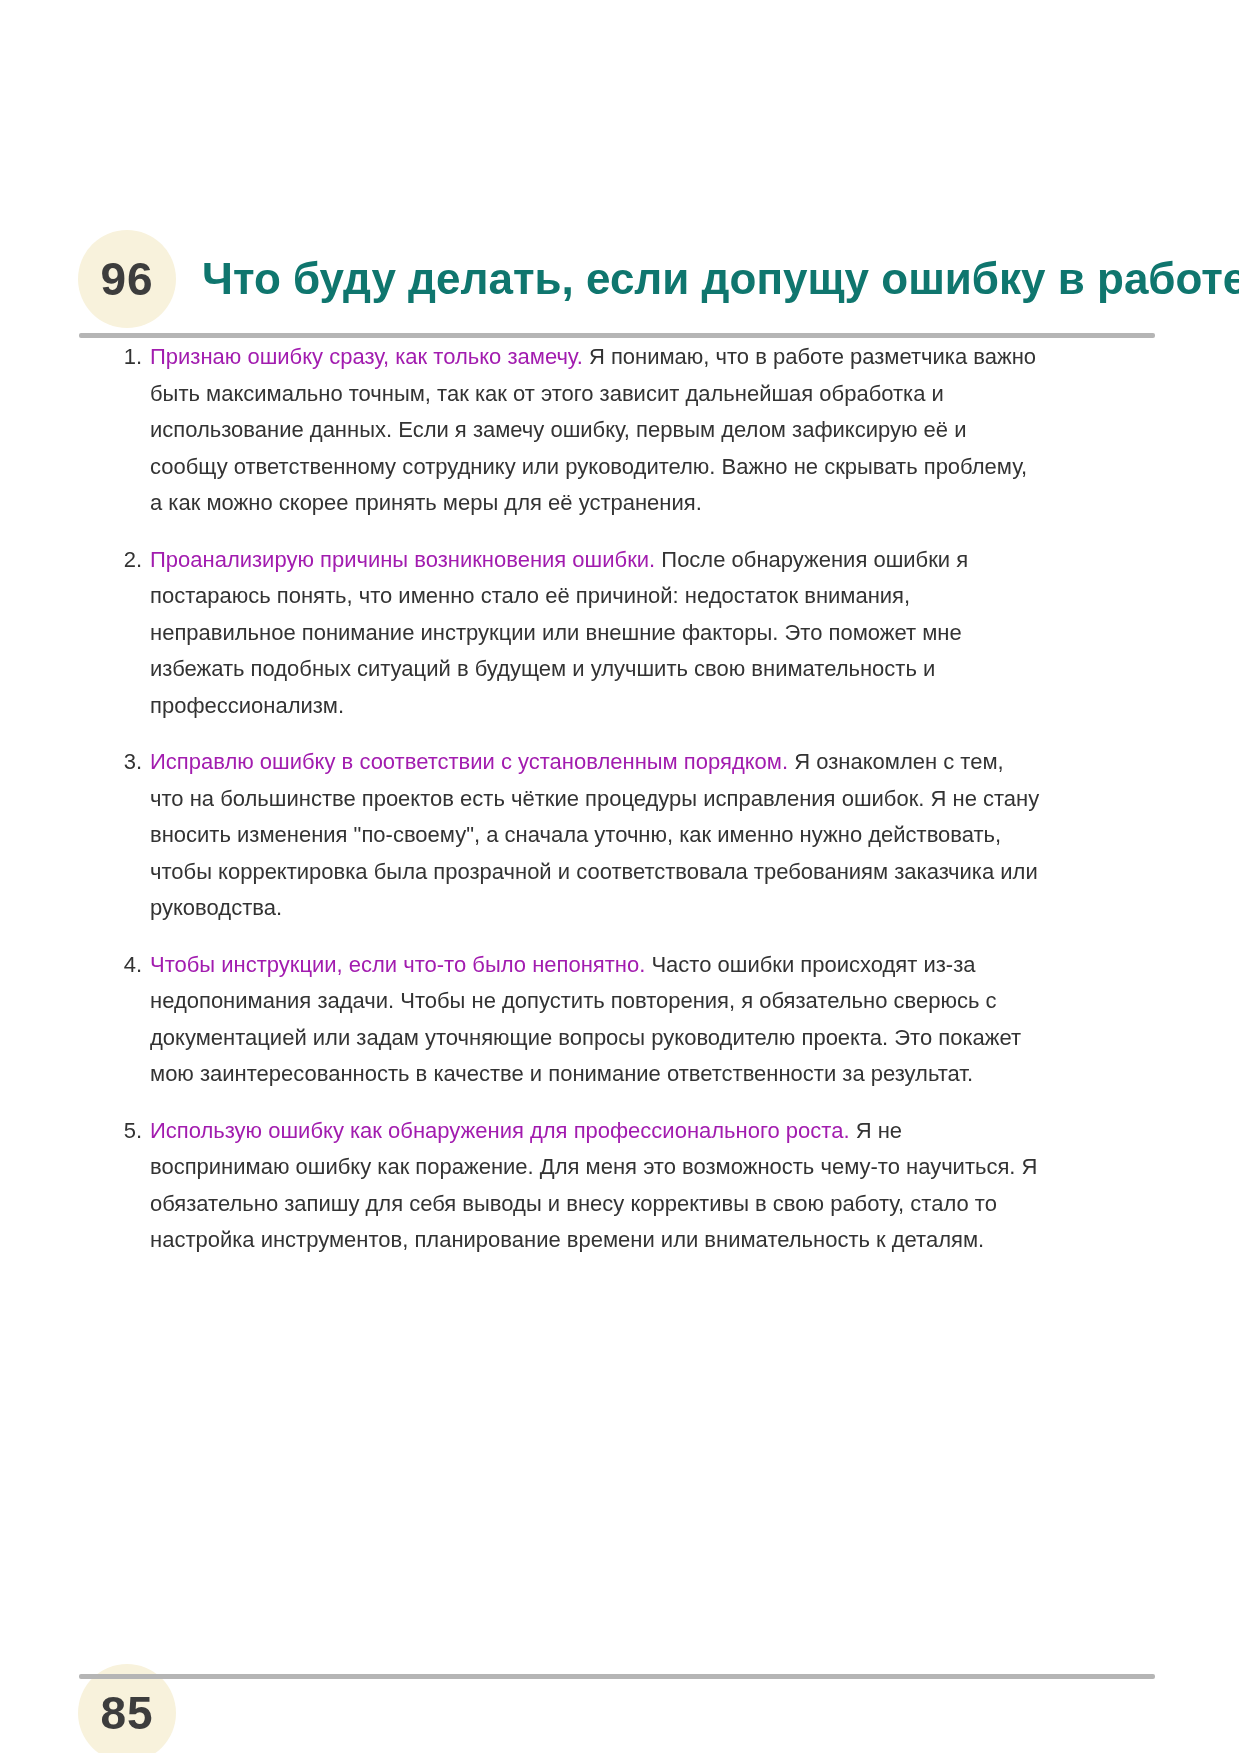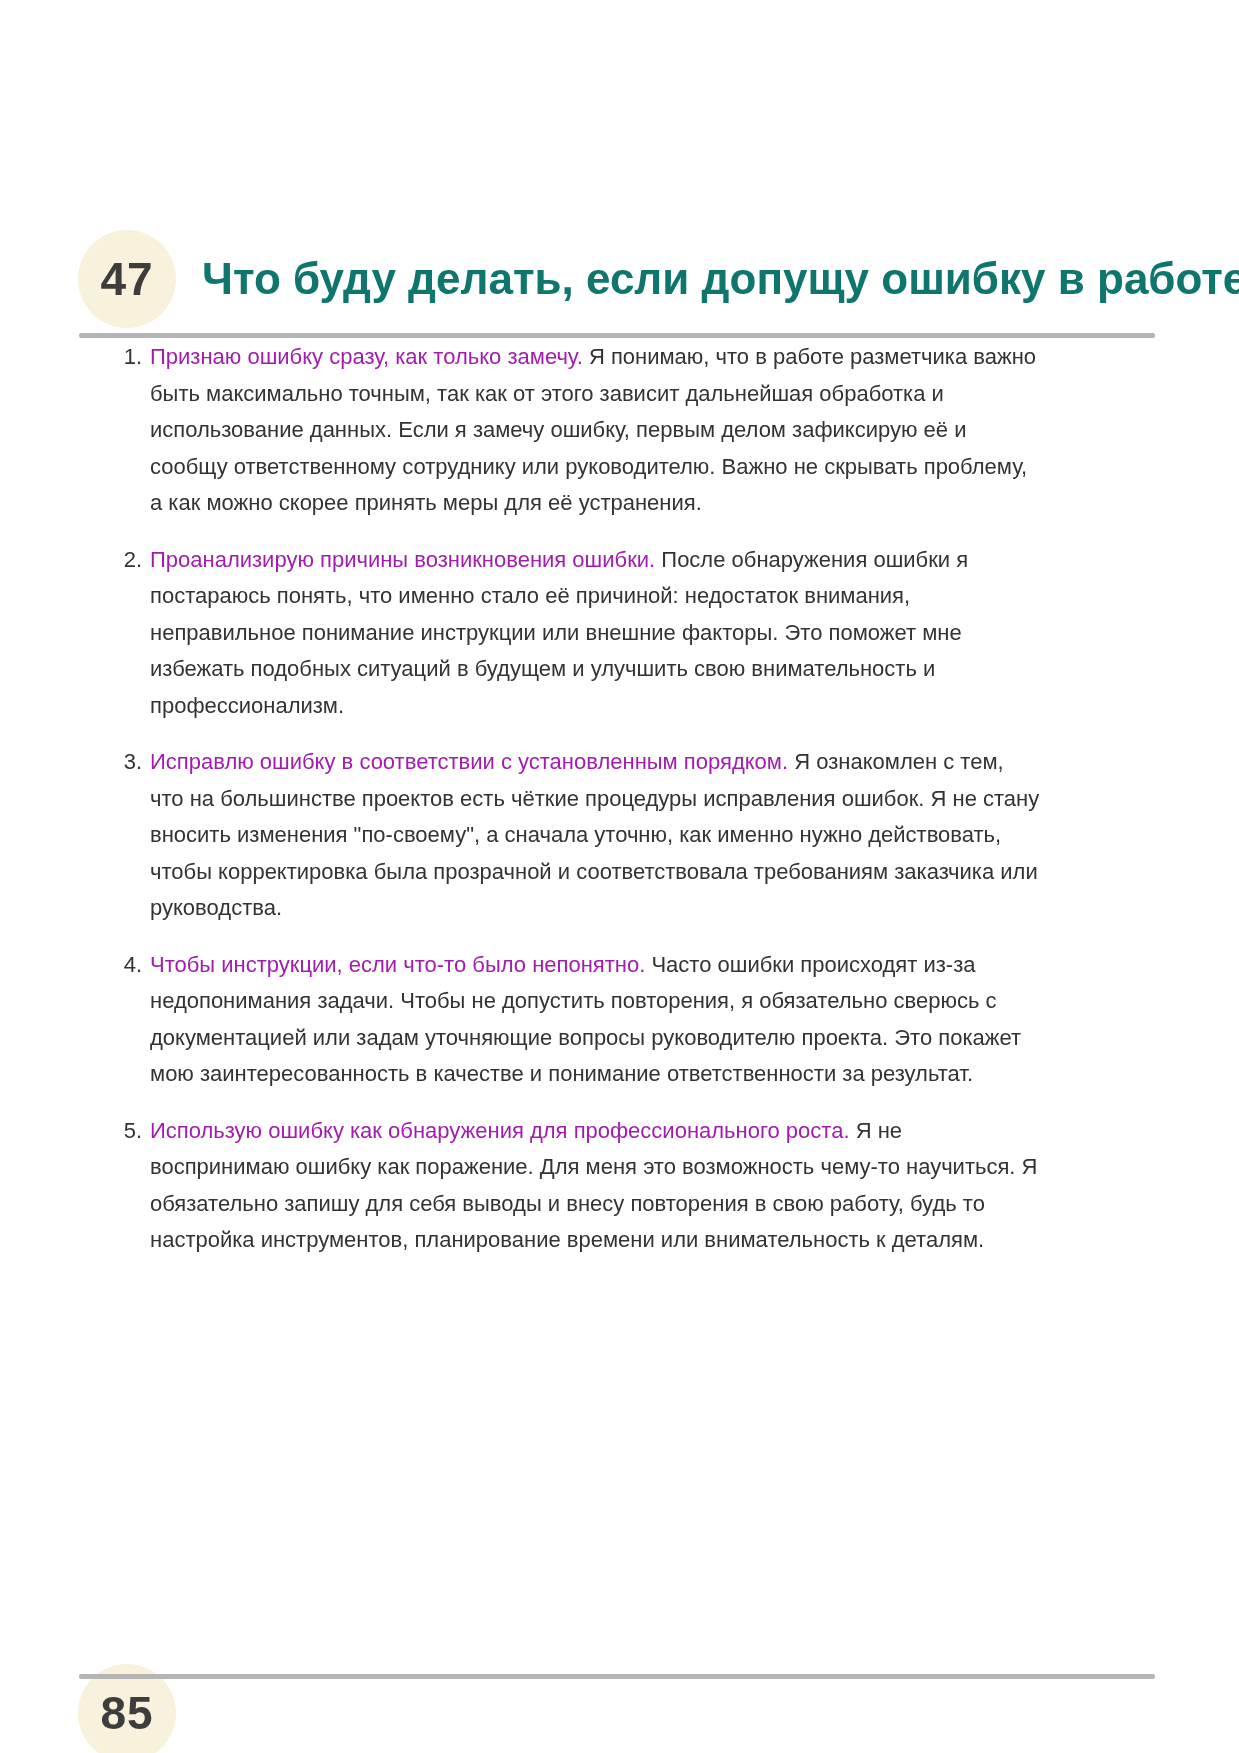--- a/index.html
+++ b/index.html
@@ -85,21 +85,21 @@
     color: #a21caf;
   }
 </style>
 </head>
 <body>
 
 <div class="page">
 
   <div class="qa-header first">
     <div class="num-badge">
-      <span>47</span>
+      <span>96</span>
     </div>
     <h1 class="qa-title">Что буду делать, если допущу ошибку в работе?</h1>
   </div>
   <div class="rule first"></div>
 
   <div class="answer-list">
 
     <div class="answer-item">
       <span class="marker">1.</span>
       <div class="body"><strong>Признаю ошибку сразу, как только замечу.</strong> <span>Я понимаю, что в работе разметчика важно быть максимально точным, так как от этого зависит дальнейшая обработка и использование данных. Если я замечу ошибку, первым делом зафиксирую её и сообщу ответственному сотруднику или руководителю. Важно не скрывать проблему, а как можно скорее принять меры для её устранения.</span></div>
@@ -115,21 +115,21 @@
       <div class="body"><strong>Исправлю ошибку в соответствии с установленным порядком.</strong> <span>Я ознакомлен с тем, что на большинстве проектов есть чёткие процедуры исправления ошибок. Я не стану вносить изменения "по-своему", а сначала уточню, как именно нужно действовать, чтобы корректировка была прозрачной и соответствовала требованиям заказчика или руководства.</span></div>
     </div>
 
     <div class="answer-item">
       <span class="marker">4.</span>
       <div class="body"><strong>Чтобы инструкции, если что-то было непонятно.</strong> <span>Часто ошибки происходят из-за недопонимания задачи. Чтобы не допустить повторения, я обязательно сверюсь с документацией или задам уточняющие вопросы руководителю проекта. Это покажет мою заинтересованность в качестве и понимание ответственности за результат.</span></div>
     </div>
 
     <div class="answer-item">
       <span class="marker">5.</span>
-      <div class="body"><strong>Использую ошибку как обнаружения для профессионального роста.</strong> <span>Я не воспринимаю ошибку как поражение. Для меня это возможность чему-то научиться. Я обязательно запишу для себя выводы и внесу повторения в свою работу, будь то настройка инструментов, планирование времени или внимательность к деталям.</span></div>
+      <div class="body"><strong>Использую ошибку как обнаружения для профессионального роста.</strong> <span>Я не воспринимаю ошибку как поражение. Для меня это возможность чему-то научиться. Я обязательно запишу для себя выводы и внесу коррективы в свою работу, стало то настройка инструментов, планирование времени или внимательность к деталям.</span></div>
     </div>
 
   </div>
 
   <div class="qa-header second">
     <div class="num-badge">
       <span>85</span>
     </div>
   </div>
   <div class="rule second"></div>

